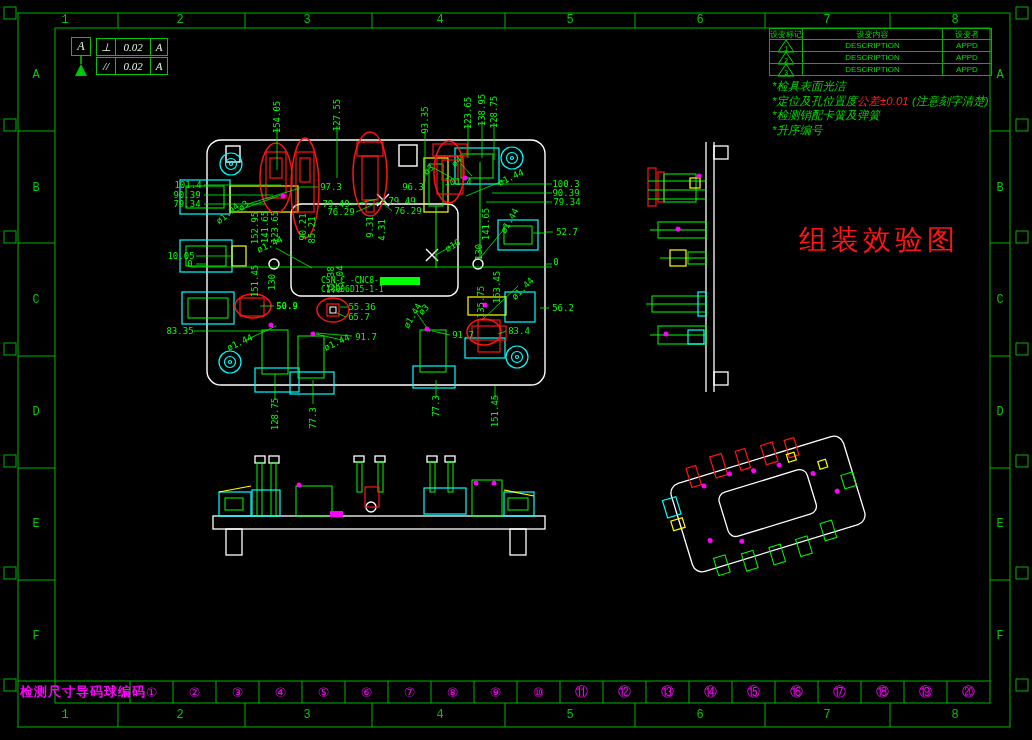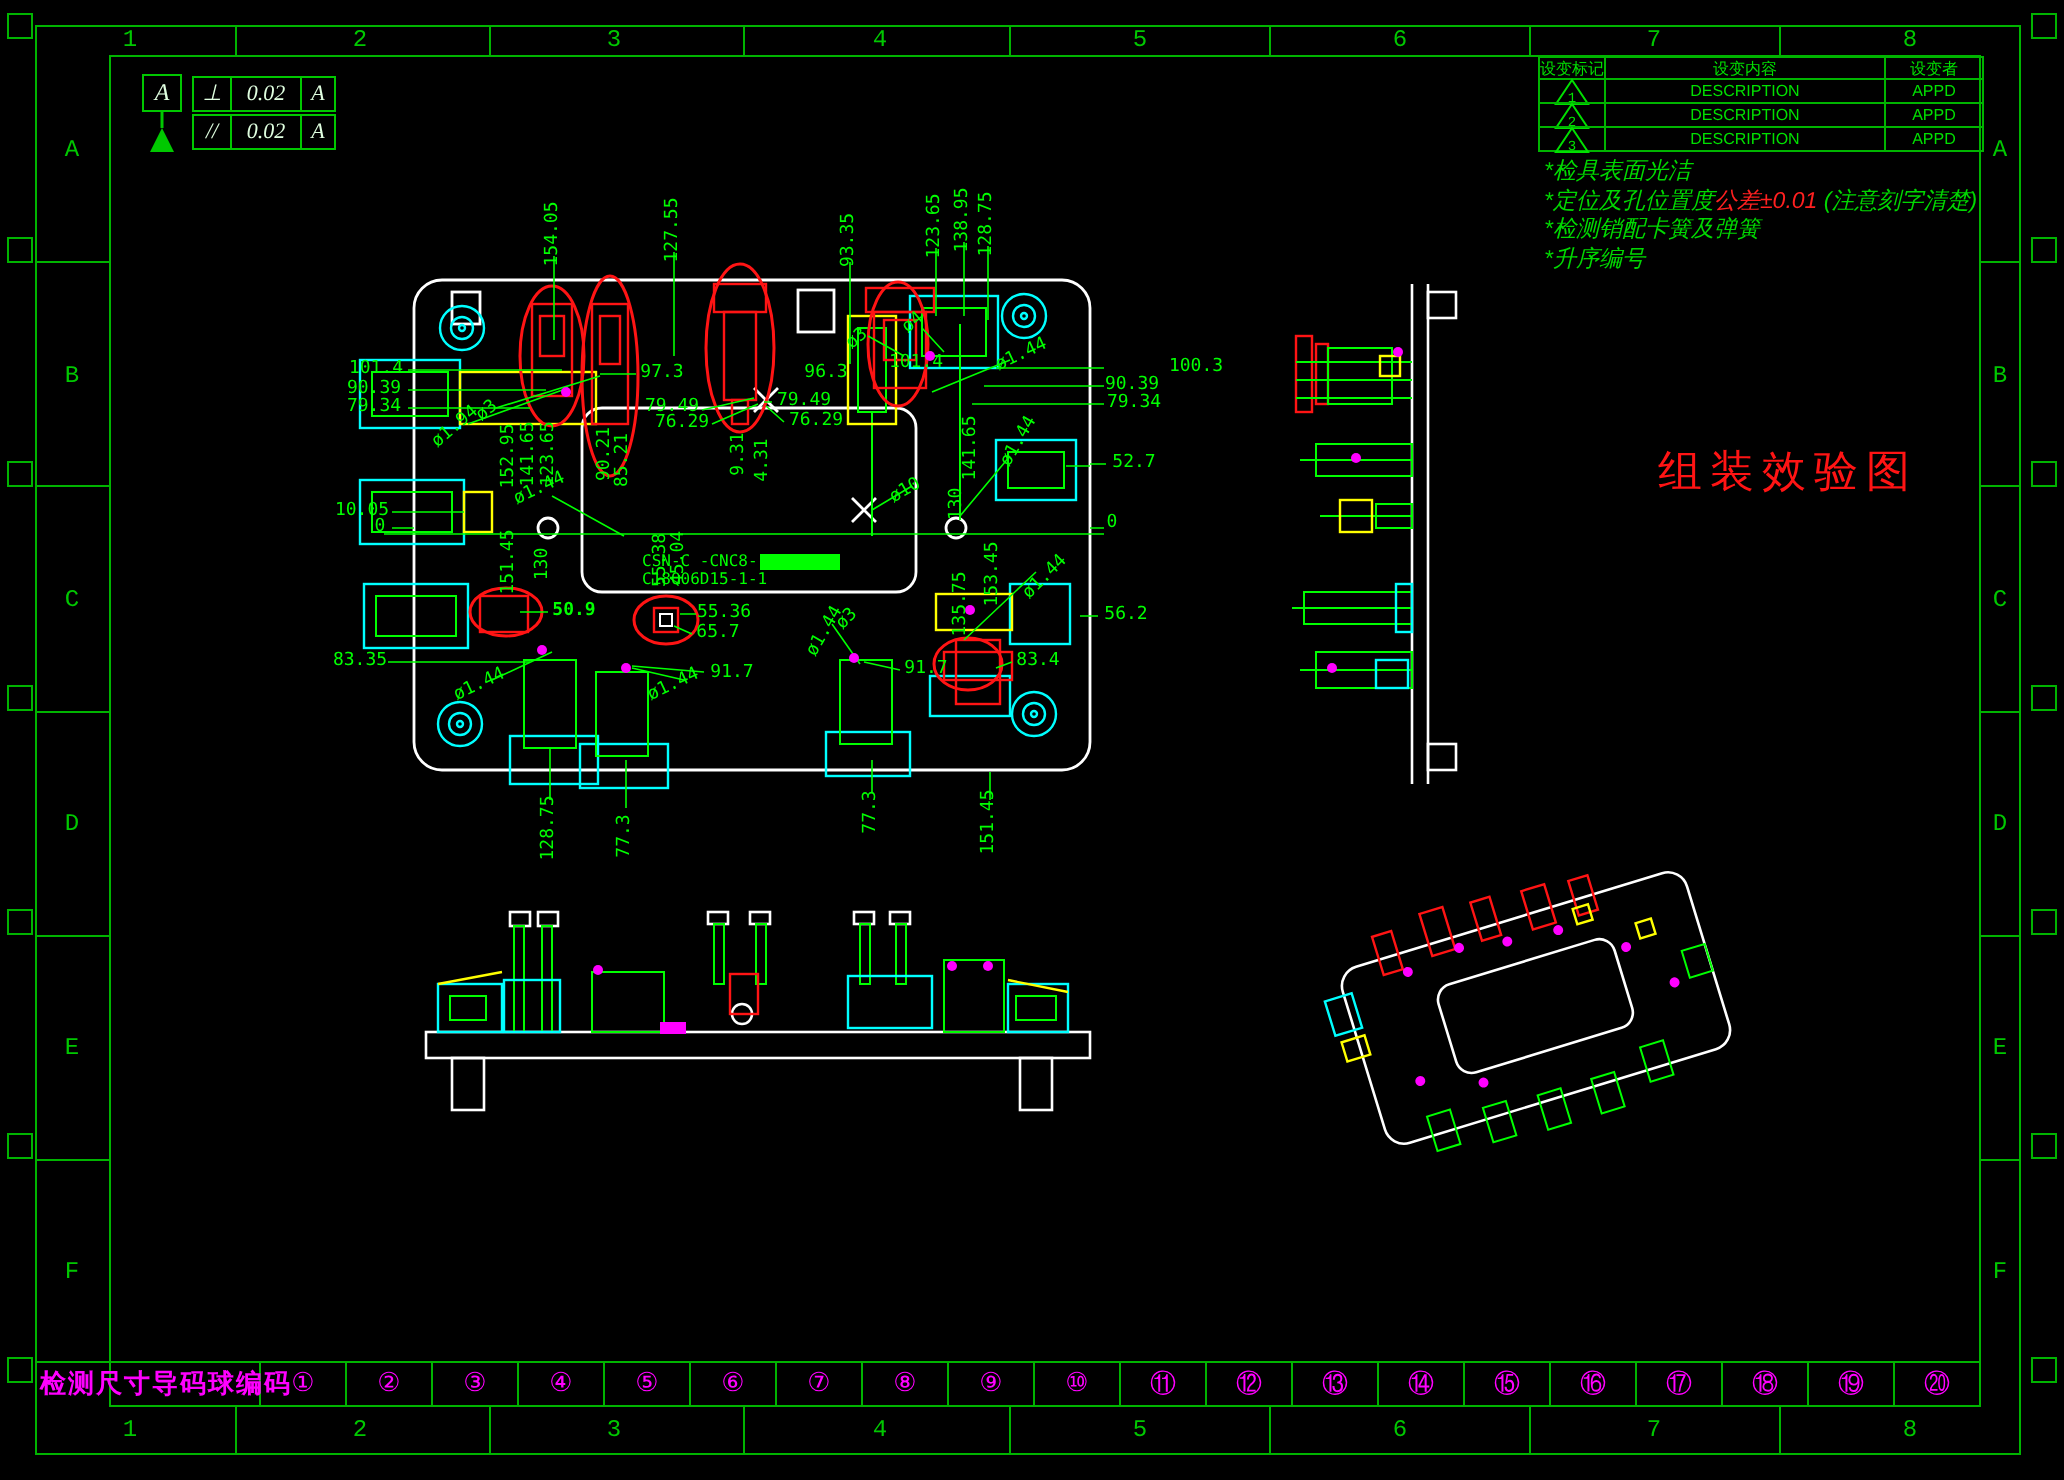--- a/index.html
+++ b/index.html
@@ -31,21 +31,21 @@
   #datum-box{position:absolute;left:71px;top:37px;width:18px;height:17px;border:1px solid #00c800;
      color:#e0ffe0;font-size:12px;font-style:italic;text-align:center;line-height:17px;
      font-family:"Liberation Serif",serif;}
   .fcf{position:absolute;display:flex;}
   .fcf-cell{border:1px solid #00c800;margin-left:-1px;color:#e0ffe0;font-size:11px;font-style:italic;
      height:16px;line-height:16px;text-align:center;font-family:"Liberation Serif",serif;}
   .fcf-sym{width:18px;} .fcf-val{width:34px;} .fcf-dat{width:16px;}
   
   .annot-red{position:absolute;color:#ff1414;white-space:nowrap;}
   #new-points-label{left:290px;top:95px;font-size:17px;letter-spacing:1px;}
-  #assembly-label{left:829px;top:221px;font-size:22px;letter-spacing:4px;}
+  #assembly-label{left:799px;top:221px;font-size:28px;letter-spacing:4px;}
   
   #part-code{position:absolute;left:321px;top:276px;color:#00ff00;font-size:8px;
      font-family:"DejaVu Sans Mono",monospace;line-height:9px;}
   #part-code .row1{display:flex;align-items:center;}
   #part-code .bar{width:40px;height:8px;background:#00ff00;margin-left:1px;}
   
   #bottom-left-label{position:absolute;left:20px;top:683px;color:#ff00ff;font-size:13px;
      font-weight:bold;letter-spacing:1px;}
 </style>
 </head>
@@ -412,21 +412,21 @@
       <span class="dim" style="left: 188px; top: 185px; transform: translate(-50%, -50%) rotate(0deg);">101.4</span>
       <span class="dim" style="left: 187px; top: 195px; transform: translate(-50%, -50%) rotate(0deg);">90.39</span>
       <span class="dim" style="left: 187px; top: 204px; transform: translate(-50%, -50%) rotate(0deg);">79.34</span>
       <span class="dim" style="left: 331px; top: 187px; transform: translate(-50%, -50%) rotate(0deg);">97.3</span>
       <span class="dim" style="left: 336px; top: 204px; transform: translate(-50%, -50%) rotate(0deg);">79.49</span>
       <span class="dim" style="left: 341px; top: 212px; transform: translate(-50%, -50%) rotate(0deg);">76.29</span>
       <span class="dim" style="left: 402px; top: 201px; transform: translate(-50%, -50%) rotate(0deg);">79.49</span>
       <span class="dim" style="left: 408px; top: 211px; transform: translate(-50%, -50%) rotate(0deg);">76.29</span>
       <span class="dim" style="left: 413px; top: 187px; transform: translate(-50%, -50%) rotate(0deg);">96.3</span>
       <span class="dim" style="left: 458px; top: 182px; transform: translate(-50%, -50%) rotate(0deg);">101.4</span>
-      <span class="dim" style="left: 566px; top: 184px; transform: translate(-50%, -50%) rotate(0deg); margin-left: 32px;">100.3</span>
+      <span class="dim" style="left: 566px; top: 184px; transform: translate(-50%, -50%) rotate(0deg);">100.3</span>
       <span class="dim" style="left: 566px; top: 193px; transform: translate(-50%, -50%) rotate(0deg);">90.39</span>
       <span class="dim" style="left: 567px; top: 202px; transform: translate(-50%, -50%) rotate(0deg);">79.34</span>
       <span class="dim" style="left: 567px; top: 232px; transform: translate(-50%, -50%) rotate(0deg);">52.7</span>
       <span class="dim" style="left: 181px; top: 256px; transform: translate(-50%, -50%) rotate(0deg);">10.05</span>
       <span class="dim" style="left: 190px; top: 264px; transform: translate(-50%, -50%) rotate(0deg);">0</span>
       <span class="dim" style="left: 556px; top: 262px; transform: translate(-50%, -50%) rotate(0deg);">0</span>
       <span class="dim" style="left: 287px; top: 306px; transform: translate(-50%, -50%) rotate(0deg); font-weight: bold;">50.9</span>
       <span class="dim" style="left: 180px; top: 331px; transform: translate(-50%, -50%) rotate(0deg);">83.35</span>
       <span class="dim" style="left: 362px; top: 307px; transform: translate(-50%, -50%) rotate(0deg);">55.36</span>
       <span class="dim" style="left: 359px; top: 317px; transform: translate(-50%, -50%) rotate(0deg);">65.7</span>

